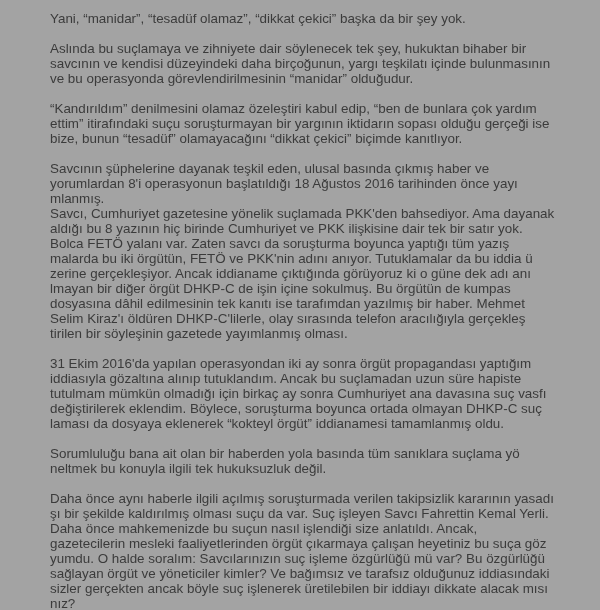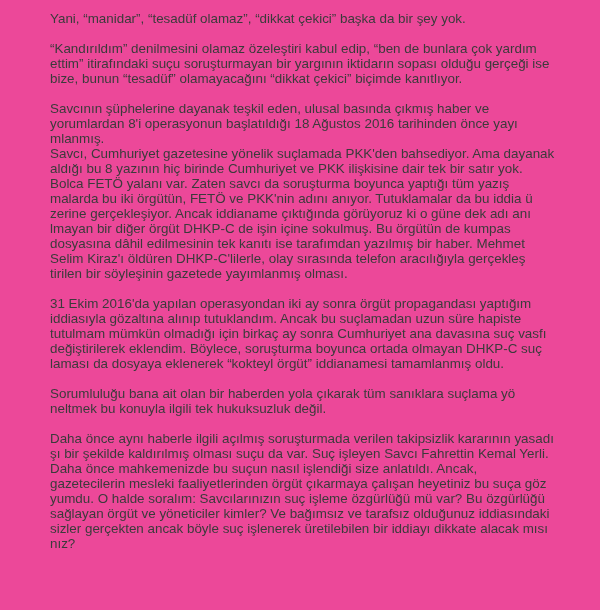--- a/index.html
+++ b/index.html
@@ -6,58 +6,61 @@
     margin: 0;
     padding: 0;
     background: #ffffff;
   }
   .page {
     width: 600px;
     height: 610px;
     box-sizing: border-box;
     padding: 11px 6px 0 50px;
     overflow: hidden;
-    background: #ec4899;
+    background: #a3a3a3;
   }
   .para {
     margin: 0 0 15px 0;
     font-family: "Liberation Sans", sans-serif;
     font-size: 13.4px;
     line-height: 15px;
     color: #3b3b3b;
     white-space: pre;      
     letter-spacing: 0;
   }
 </style>
 </head>
 <body>
 
 <div class="page">
   <p class="para">Yani, “manidar”, “tesadüf olamaz”, “dikkat çekici” başka da bir şey yok.</p>
+  <p class="para">Aslında bu suçlamaya ve zihniyete dair söylenecek tek şey, hukuktan bihaber bir
+savcının ve kendisi düzeyindeki daha birçoğunun, yargı teşkilatı içinde bulunmasının
+ve bu operasyonda görevlendirilmesinin “manidar” olduğudur.</p>
   <p class="para">“Kandırıldım” denilmesini olamaz özeleştiri kabul edip, “ben de bunlara çok yardım
 ettim” itirafındaki suçu soruşturmayan bir yargının iktidarın sopası olduğu gerçeği ise
 bize, bunun “tesadüf” olamayacağını “dikkat çekici” biçimde kanıtlıyor.</p>
   <p class="para">Savcının şüphelerine dayanak teşkil eden, ulusal basında çıkmış haber ve
 yorumlardan 8'i operasyonun başlatıldığı 18 Ağustos 2016 tarihinden önce yayı
 mlanmış.
 Savcı, Cumhuriyet gazetesine yönelik suçlamada PKK'den bahsediyor. Ama dayanak
 aldığı bu 8 yazının hiç birinde Cumhuriyet ve PKK ilişkisine dair tek bir satır yok.
 Bolca FETÖ yalanı var. Zaten savcı da soruşturma boyunca yaptığı tüm yazış
 malarda bu iki örgütün, FETÖ ve PKK'nin adını anıyor. Tutuklamalar da bu iddia ü
 zerine gerçekleşiyor. Ancak iddianame çıktığında görüyoruz ki o güne dek adı anı
 lmayan bir diğer örgüt DHKP-C de işin içine sokulmuş. Bu örgütün de kumpas
 dosyasına dâhil edilmesinin tek kanıtı ise tarafımdan yazılmış bir haber. Mehmet
 Selim Kiraz'ı öldüren DHKP-C'lilerle, olay sırasında telefon aracılığıyla gerçekleş
 tirilen bir söyleşinin gazetede yayımlanmış olması.</p>
   <p class="para">31 Ekim 2016'da yapılan operasyondan iki ay sonra örgüt propagandası yaptığım
 iddiasıyla gözaltına alınıp tutuklandım. Ancak bu suçlamadan uzun süre hapiste
 tutulmam mümkün olmadığı için birkaç ay sonra Cumhuriyet ana davasına suç vasfı
 değiştirilerek eklendim. Böylece, soruşturma boyunca ortada olmayan DHKP-C suç
 laması da dosyaya eklenerek “kokteyl örgüt” iddianamesi tamamlanmış oldu.</p>
-  <p class="para">Sorumluluğu bana ait olan bir haberden yola çıkarak tüm sanıklara suçlama yö
+  <p class="para">Sorumluluğu bana ait olan bir haberden yola basında tüm sanıklara suçlama yö
 neltmek bu konuyla ilgili tek hukuksuzluk değil.</p>
   <p class="para">Daha önce aynı haberle ilgili açılmış soruşturmada verilen takipsizlik kararının yasadı
 şı bir şekilde kaldırılmış olması suçu da var. Suç işleyen Savcı Fahrettin Kemal Yerli.
 Daha önce mahkemenizde bu suçun nasıl işlendiği size anlatıldı. Ancak,
 gazetecilerin mesleki faaliyetlerinden örgüt çıkarmaya çalışan heyetiniz bu suça göz
 yumdu. O halde soralım: Savcılarınızın suç işleme özgürlüğü mü var? Bu özgürlüğü
 sağlayan örgüt ve yöneticiler kimler? Ve bağımsız ve tarafsız olduğunuz iddiasındaki
 sizler gerçekten ancak böyle suç işlenerek üretilebilen bir iddiayı dikkate alacak mısı
 nız?</p>
 </div>

